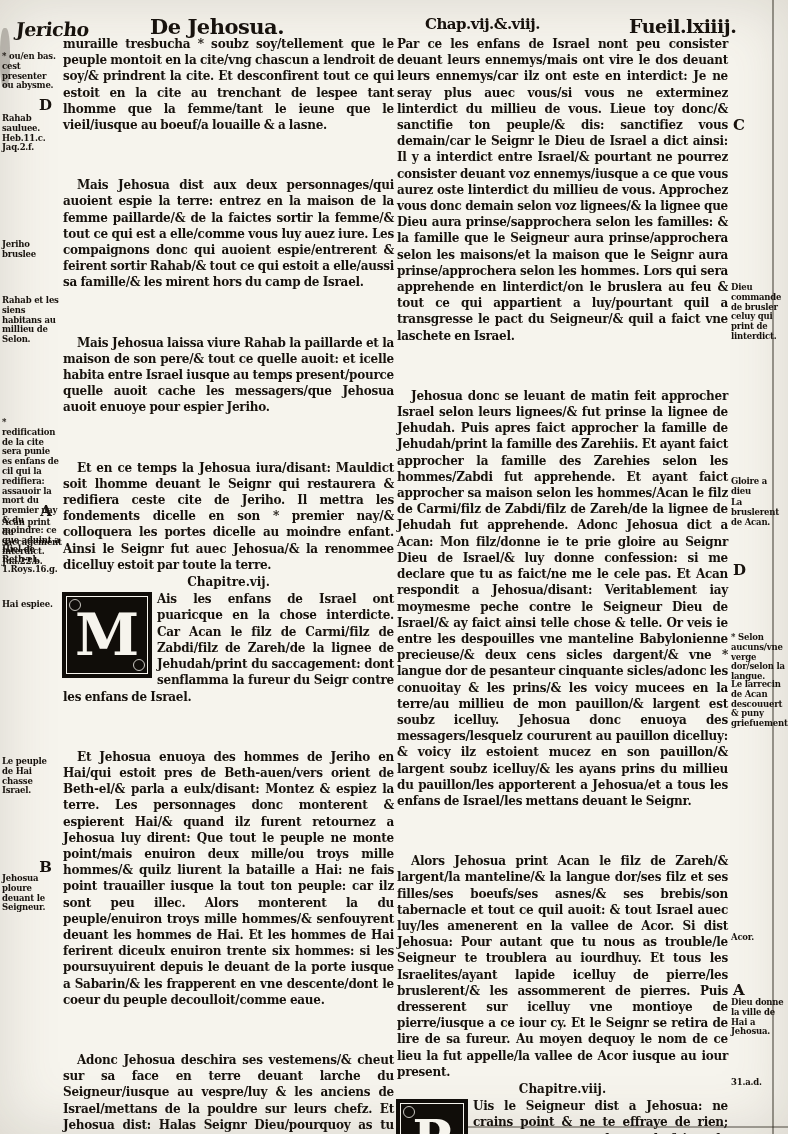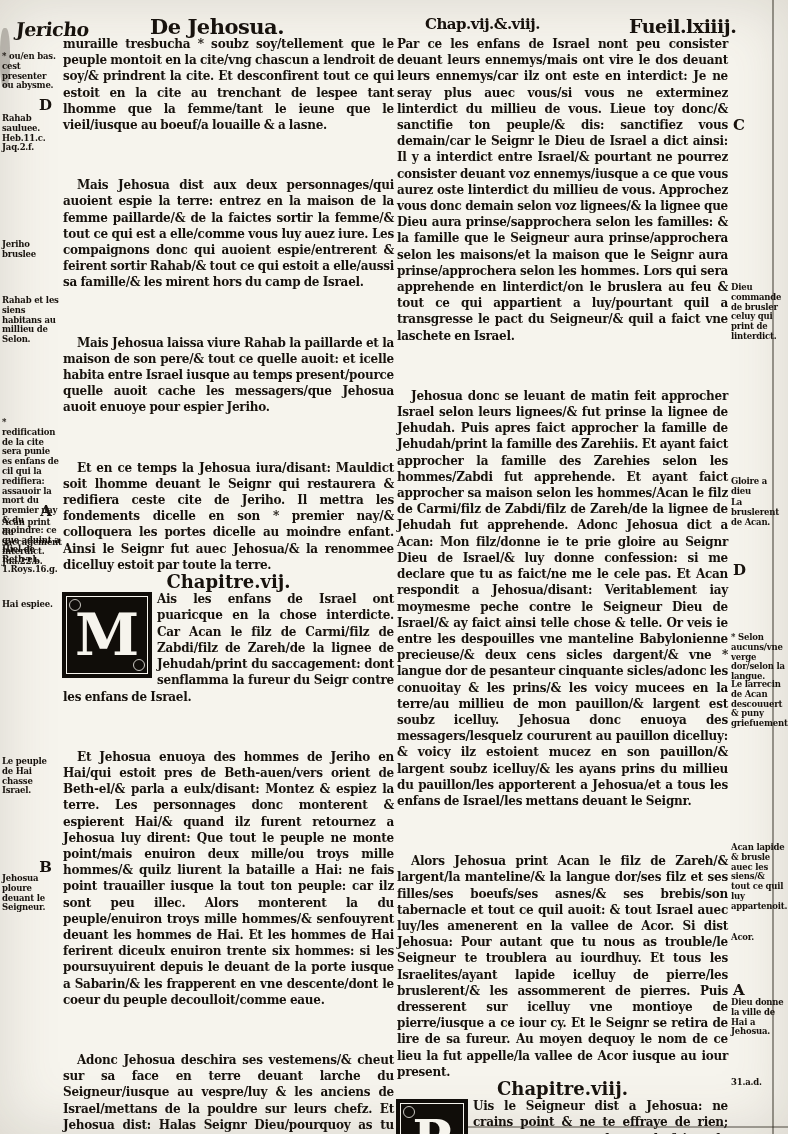--- a/index.html
+++ b/index.html
@@ -29,21 +29,21 @@
     width:331px;
     font-size:12px;line-height:16.2px;
     font-weight:700;
     text-align:justify;
     letter-spacing:-.25px;word-spacing:-.5px;
   }
   .col1{left:63px;}
   .col2{left:397px;}
   .col p{margin:0;}
   .col p.ind{text-indent:14px;margin-top:44px;}
-  .chap-head{text-align:center;font-size:18px;font-weight:700;margin:1px 0;letter-spacing:0;}
+  .chap-head{text-align:center;font-size:12px;font-weight:700;margin:1px 0;letter-spacing:0;}
 
   .dropcap{
     float:left;
     background:#100d09;
     color:#f6f4ed;
     text-align:center;
     font-weight:700;
     margin:2px 6px 2px 0;
     box-shadow:0 0 0 1px #100d09;
     position:relative;
@@ -102,21 +102,20 @@
   </div>
 
   <div class="margin-notes mR">
     <div class="sec-letter" style="top:76px">C</div>
     <div class="note" style="top:243px">Dieu commande de brusler celuy qui print de linterdict.</div>
     <div class="note" style="top:437px">Gloire a dieu</div>
     <div class="note" style="top:458px">La bruslerent de Acan.</div>
     <div class="sec-letter" style="top:521px">D</div>
     <div class="note" style="top:593px">* Selon aucuns/vne verge dor/selon la langue.</div>
     <div class="note" style="top:640px">Le larrecin de Acan descouuert &amp; puny griefuement.</div>
-    <div class="note" style="top:803px">Acan lapide &amp; brusle auec les siens/&amp; tout ce quil luy appartenoit.</div>
     <div class="note" style="top:893px">Acor.</div>
     <div class="sec-letter" style="top:941px">A</div>
     <div class="note" style="top:958px">Dieu donne la ville de Hai a Jehosua.</div>
     <div class="note" style="top:1038px">31.a.d.</div>
   </div>
 
   <div class="col col1">
     <p>muraille tresbucha * soubz soy/tellement que le peuple montoit en la cite/vng chascun a lendroit de soy/&amp; prindrent la cite. Et desconfirent tout ce qui estoit en la cite au trenchant de lespee tant lhomme que la femme/tant le ieune que le vieil/iusque au boeuf/a louaille &amp; a lasne.</p>
     <p class="ind">Mais Jehosua dist aux deux personnages/qui auoient espie la terre: entrez en la maison de la femme paillarde/&amp; de la faictes sortir la femme/&amp; tout ce qui est a elle/comme vous luy auez iure. Les compaignons donc qui auoient espie/entrerent &amp; feirent sortir Rahab/&amp; tout ce qui estoit a elle/aussi sa famille/&amp; les mirent hors du camp de Israel.</p>
     <p class="ind">Mais Jehosua laissa viure Rahab la paillarde et la maison de son pere/&amp; tout ce quelle auoit: et icelle habita entre Israel iusque au temps present/pource quelle auoit cache les messagers/que Jehosua auoit enuoye pour espier Jeriho.</p>

